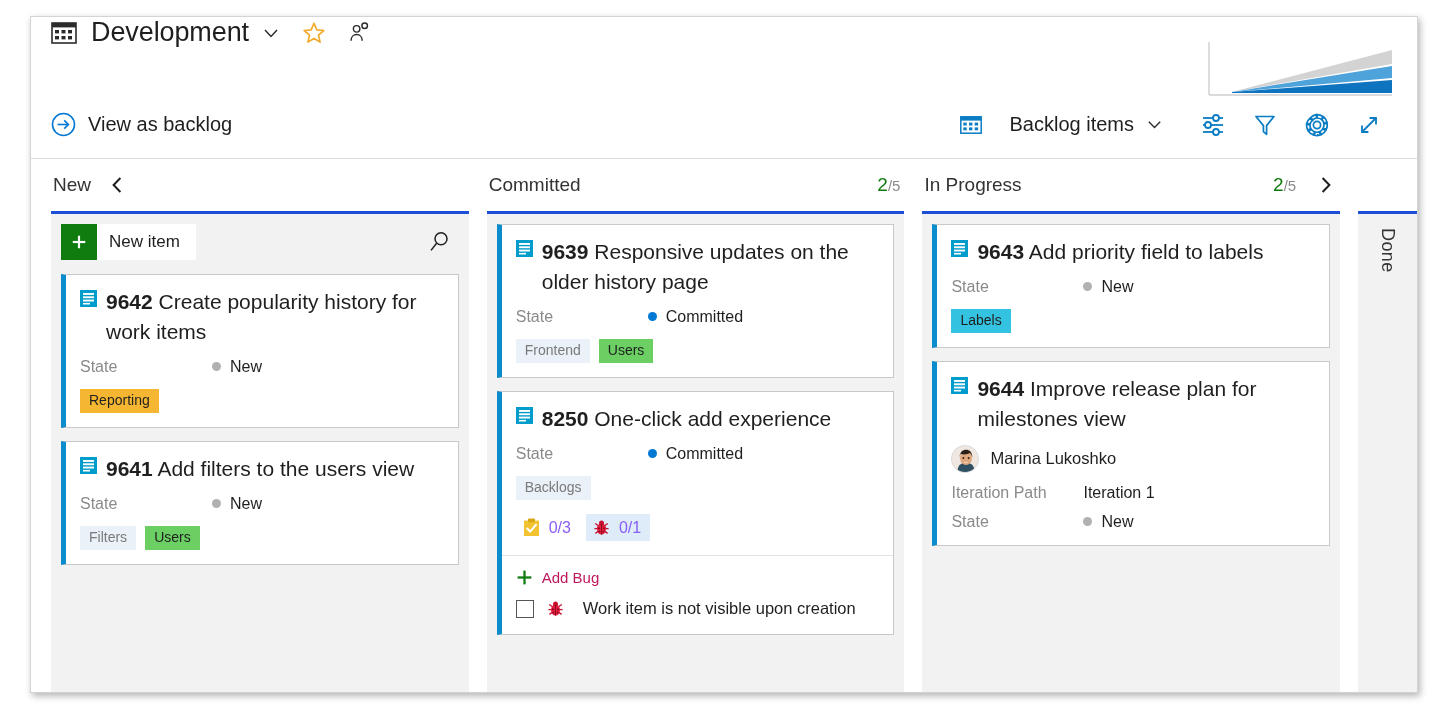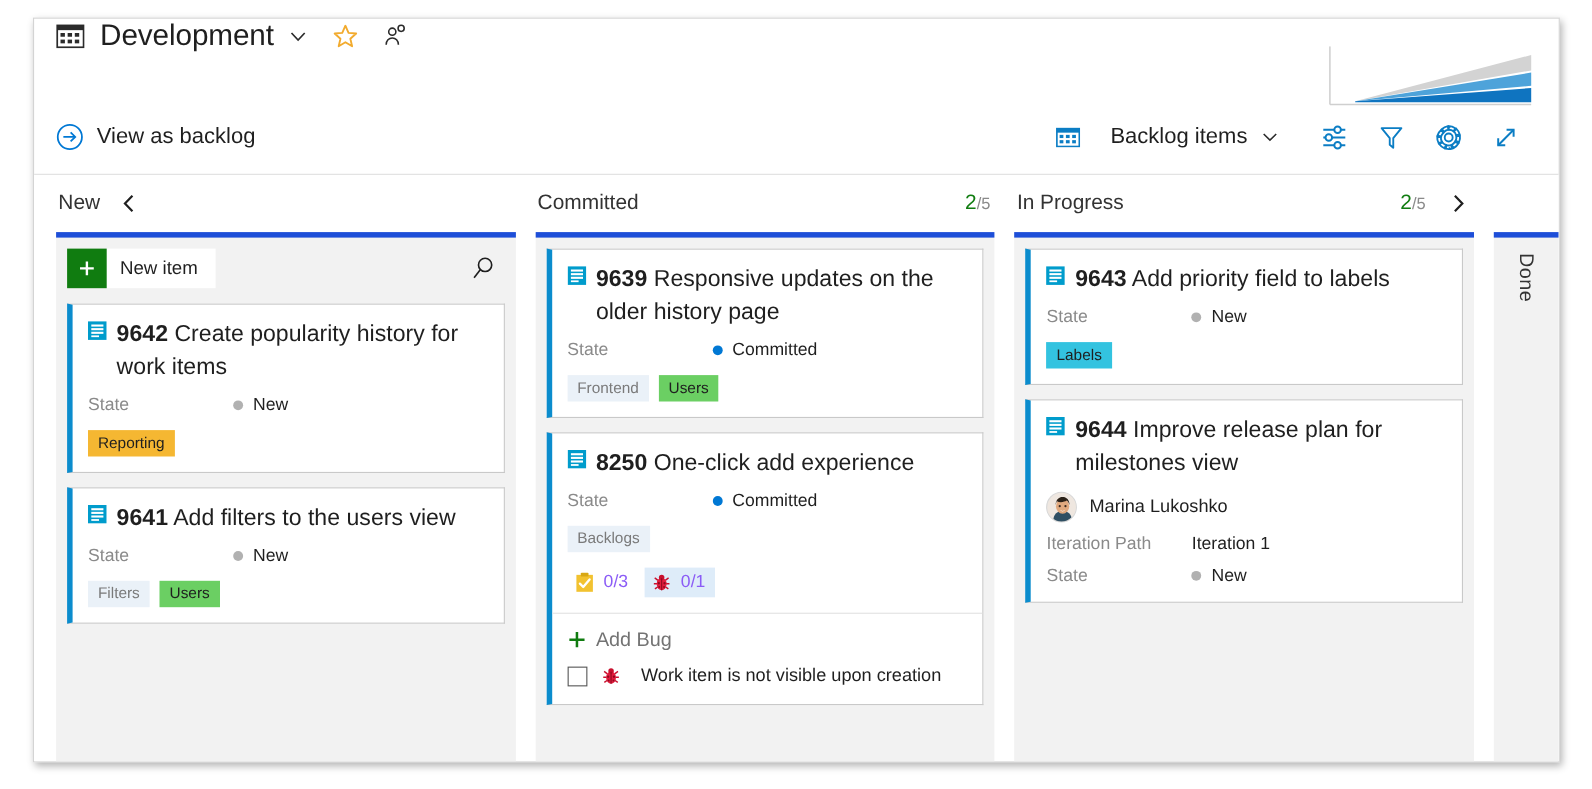--- a/index.html
+++ b/index.html
@@ -141,21 +141,21 @@
   .lane-collapse {
     margin-left: 16px;
     width: 22px; height: 22px;
     display: flex; align-items: center; justify-content: center;
   }
   .lane-collapse.with-count { margin-left: 18px; }
 
   .lane-body {
     flex: 1 1 auto;
     background: #f2f2f2;
-    border-top: 5px solid #1d4ed8;
+    border-top: 3px solid #1d4ed8;
     padding: 10px 10px 0 10px;
     overflow: hidden;
     position: relative;
   }
   .lane-body.done-body {
     padding: 14px 0 0 0;
     display: flex;
     justify-content: center;
   }
 
@@ -295,21 +295,21 @@
     margin: 14px -14px 0 -14px;
   }
 
   .addbug-row {
     display: flex;
     align-items: center;
     margin-top: 13px;
     gap: 9px;
   }
   .addbug-row .plus { width: 17px; height: 17px; flex: 0 0 auto; }
-  .addbug-row .lbl { font-size: 18px; color: #737373; }
+  .addbug-row .lbl { font-size: 15px; color: #be185d; }
 
   .bug-child-row {
     display: flex;
     align-items: center;
     margin-top: 13px;
     gap: 0;
   }
   .bug-check {
     width: 18px; height: 18px;
     border: 1.5px solid #555555;

